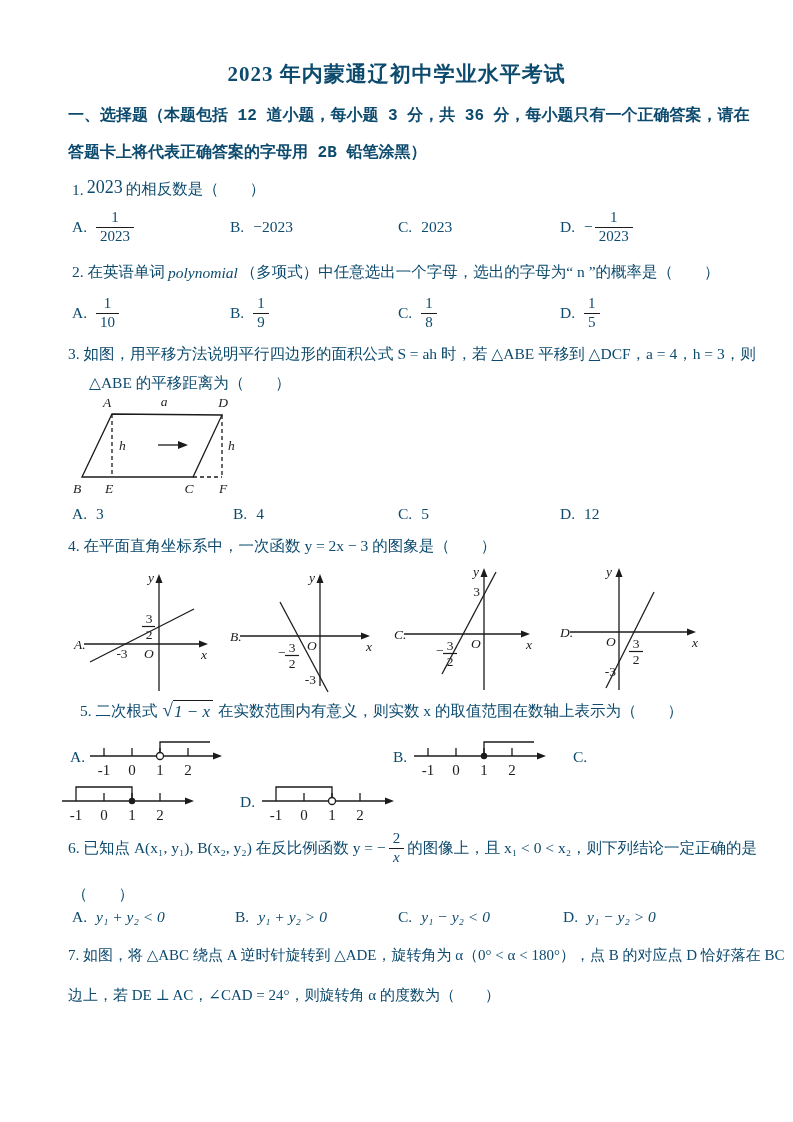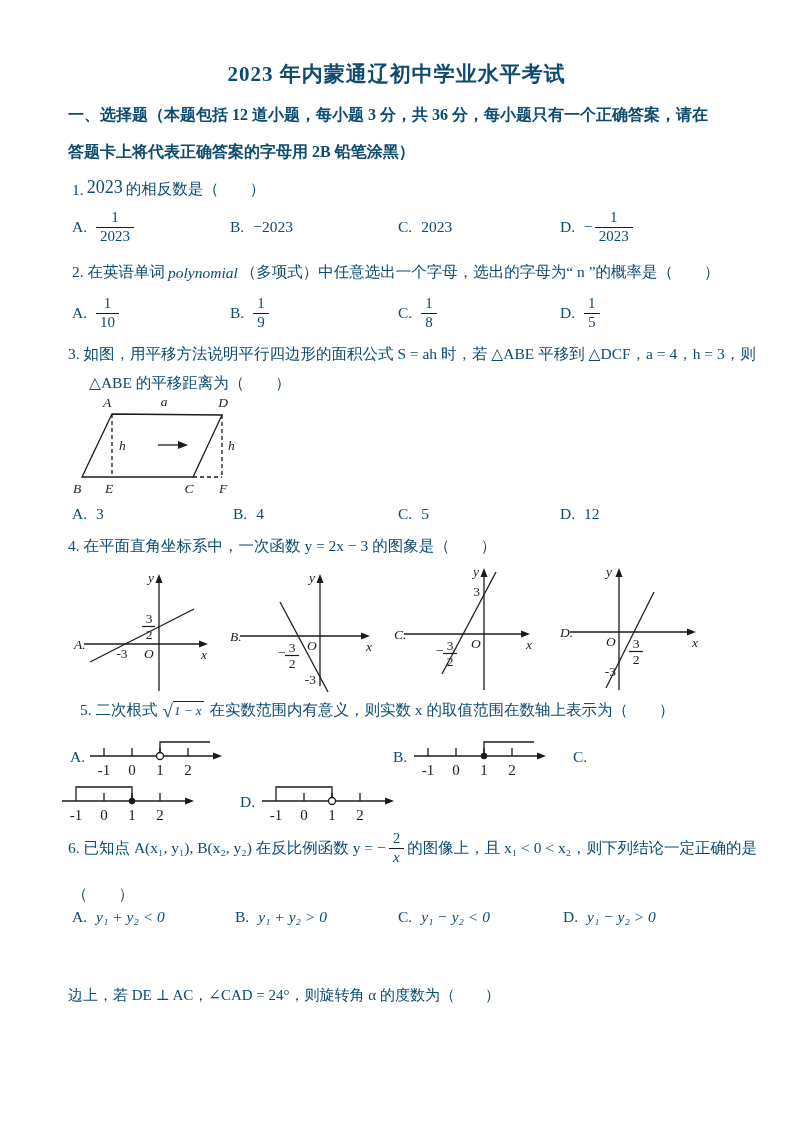--- a/index.html
+++ b/index.html
@@ -1,33 +1,33 @@
 <!DOCTYPE html>
 <html><head>
 <meta charset="utf-8">
 <style>
   html,body{margin:0;padding:0;background:#e8e8e8;}
   .page{position:relative;width:793px;height:1122px;margin:0 auto;background:#ffffff;
         font-family:"Liberation Serif","DejaVu Serif",serif;color:#0c4a6e;overflow:hidden;}
   .abs{position:absolute;}
   .title{left:0;width:793px;text-align:center;font-size:21px;font-weight:bold;letter-spacing:1px;}
-  .intro{font-size:16px;font-weight:bold;white-space:nowrap;}
+  .intro{font-size:16px;font-weight:bold;white-space:nowrap;font-family:Liberation Mono, monospace;}
   .stem{font-size:15.5px;white-space:nowrap;}
   .stemflex{display:flex;align-items:center;gap:3px;font-size:15.5px;white-space:nowrap;}
   .bignum{font-size:18px;position:relative;top:-2px;font-family:"Liberation Serif",serif;}
   .mi{font-style:italic;}
   .opt{display:flex;align-items:center;font-size:15.5px;white-space:nowrap;}
   .olabel{margin-right:9px;}
   .frac{display:inline-flex;flex-direction:column;align-items:center;line-height:1.15;font-size:15px;}
   .frac .num{padding:0 4px;}
   .frac .den{border-top:1.3px solid #1b1b1b;padding:0 4px;}
   .sign{margin-right:2px;}
   .sqrt{display:inline-flex;align-items:flex-start;margin:0 2px;}
   .sqrt .rad{font-size:19px;line-height:1;}
-  .sqrt .body{border-top:1.3px solid #1b1b1b;padding:1px 3px 0 1px;font-style:italic;font-size:13px;}
+  .sqrt .body{border-top:1.3px solid #1b1b1b;padding:1px 3px 0 1px;font-style:italic;font-size:17px;}
   svg{display:block;}
   svg text{font-family:"Liberation Serif","DejaVu Serif",serif;fill:#1b1b1b;}
   .vtext{font-style:italic;font-size:13.5px;}
   .marktext{font-size:13.5px;}
   .nltext{font-size:15px;}
 </style>
 </head>
 <body>
 
 <div class="page">
@@ -324,15 +324,16 @@
   </div>
   <div class="abs opt" style="top:908px;left:398px;">
     <span class="olabel">C.</span>
     <span class="mi">y₁ − y₂ &lt; 0</span>
   </div>
   <div class="abs opt" style="top:908px;left:563px;">
     <span class="olabel">D.</span>
     <span class="mi">y₁ − y₂ &gt; 0</span>
   </div>
 
+  <div class="abs stem" style="top:946px;left:68px;font-size:15px;">7. 如图，将 △ABC 绕点 A 逆时针旋转到 △ADE，旋转角为 α（0° &lt; α &lt; 180°），点 B 的对应点 D 恰好落在 BC</div>
   <div class="abs stem" style="top:986px;left:68px;font-size:15px;">边上，若 DE ⊥ AC，∠CAD = 24°，则旋转角 α 的度数为（　　）</div>
 
 </div>
 
 </body></html>

